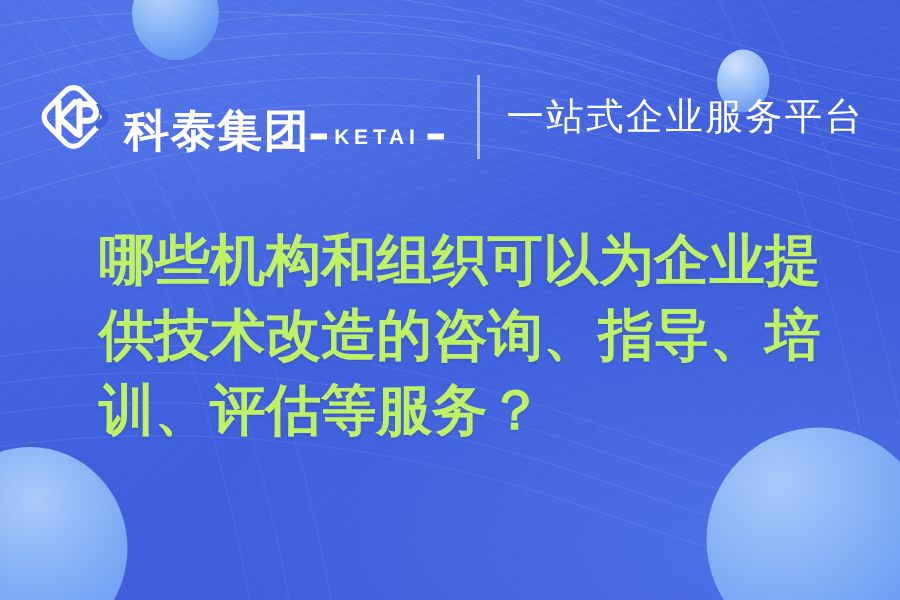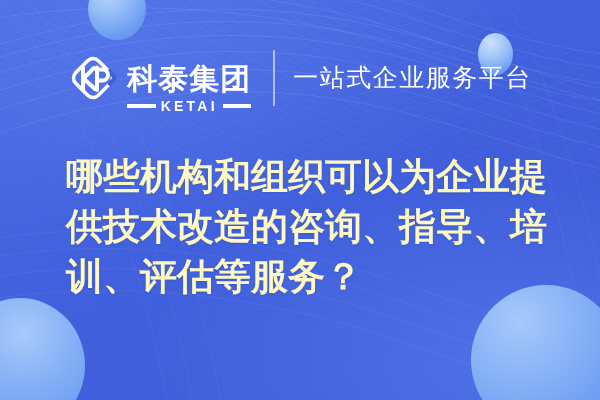--- a/index.html
+++ b/index.html
@@ -104,21 +104,21 @@
   .logo-block {
     display: flex;
     align-items: center;
     gap: 9px;
   }
 
   .logo-mark { width: 50px; height: 50px; display: block; flex: none; }
 
   .logo-words {
     display: flex;
-    flex-direction: column;
+    flex-direction: row;
     align-items: stretch;
     justify-content: center;
     margin-top: 20px;
   }
   .logo-cn {
     font-size: 30px;
     line-height: 1;
     font-weight: 700;
     color: #ffffff;
     letter-spacing: 1px;
@@ -179,23 +179,23 @@
 
   
   .headline {
     position: absolute;
     left: 66px;
     top: 152px;
     width: 486px;
     font-size: 37px;
     line-height: 50px;
     font-weight: 700;
-    color: #fef9c3;
+    color: #bef264;
     letter-spacing: 0px;
-    font-family: Liberation Sans, sans-serif;
+    font-family: Liberation Mono, monospace;
     text-shadow: 0 1px 2px rgba(30,50,140,0.18);
   }
 </style>
 </head>
 <body>
 
 <div class="banner">
 
   <div class="bg-base"></div>
 

